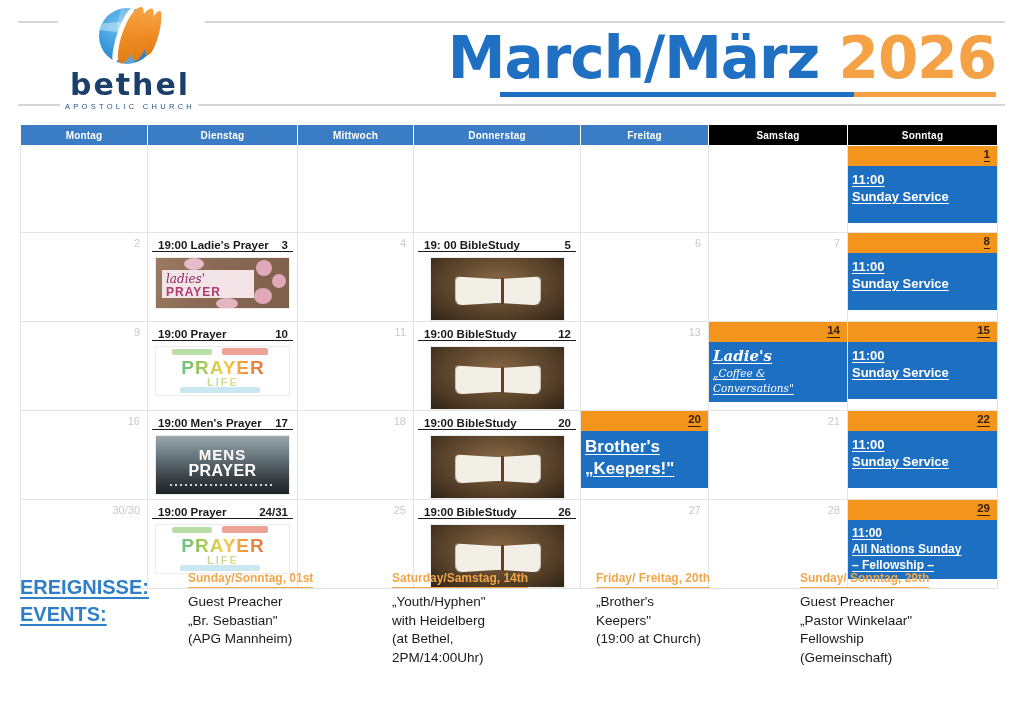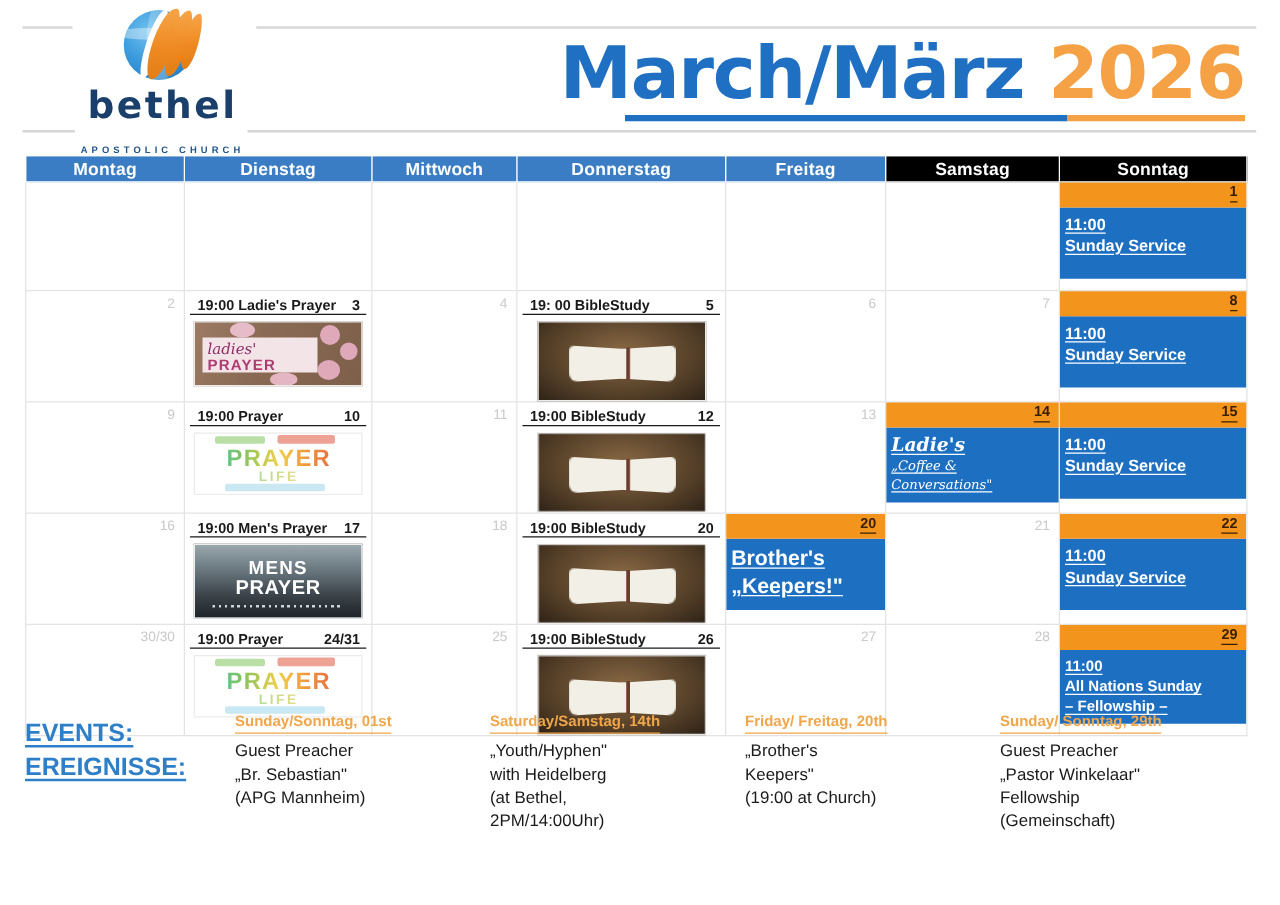--- a/index.html
+++ b/index.html
@@ -42,21 +42,21 @@
   .flame.f3{left:72px;top:4px;width:12px;height:46px;border-radius:70% 30% 60% 40%/60% 40% 60% 40%;transform:rotate(12deg);}
   .flame-white{
     position:absolute;left:42px;top:0px;width:12px;height:58px;background:#fff;
     border-radius:70% 30% 60% 40%/60% 40% 60% 40%;transform:rotate(16deg);
   }
   .logo-name{
     font-size:30px;font-weight:700;letter-spacing:2px;color:#1b3f6b;
     line-height:1;margin-top:2px;font-family:"DejaVu Sans", sans-serif;
   }
   .logo-sub{
-    font-size:7.5px;font-weight:700;letter-spacing:3.3px;color:#20558c;margin-top:15px;text-align:center;
+    font-size:7.5px;font-weight:400;letter-spacing:3.3px;color:#20558c;margin-top:2px;text-align:center;
   }
   .logo-tag{
     font-size:8.5px;font-weight:700;letter-spacing:.9px;color:#1b3f6b;margin-top:11px;
     white-space:nowrap;
   }
   .rule-left{position:absolute;left:18px;top:21px;width:40px;height:2px;background:#d6d6d6;}
   .rule-left2{position:absolute;left:18px;top:104px;width:42px;height:2px;background:#d6d6d6;}
   .rule-topright{position:absolute;left:205px;top:21px;width:800px;height:2px;background:#d6d6d6;}
   .rule-botright{position:absolute;left:198px;top:104px;width:807px;height:2px;background:#d6d6d6;}
 
@@ -70,21 +70,21 @@
   .title-underline{position:absolute;right:28px;top:92px;height:5px;width:496px;}
   .title-underline .u1{position:absolute;left:0;top:0;width:354px;height:5px;background:#1f6fc2;}
   .title-underline .u2{position:absolute;left:354px;top:0;width:142px;height:5px;background:#f5a146;}
 
   
   .cal{
     position:absolute;left:20px;top:124px;width:977px;
     border-collapse:collapse;table-layout:fixed;
   }
   .cal th{
-    height:18px;font-size:14px;font-weight:700;color:#ffffff;
+    height:18px;font-size:10px;font-weight:700;color:#ffffff;
     background:#3b7dc4;border:1px solid #ffffff;letter-spacing:.2px;
   }
   .cal th.dark{background:#000000;}
   .cal td{
     height:86px;vertical-align:top;border:1px solid #e3e3e3;background:#fff;padding:0;
   }
   col.c-mon{width:127px;}
   col.c-die{width:150px;}
   col.c-mit{width:116px;}
   col.c-don{width:167px;}
@@ -500,22 +500,22 @@
           <span class="wk-line small">All Nations Sunday</span>
           <span class="wk-line small">– Fellowship –</span>
         </div>
       </td>
     </tr>
   </tbody>
 </table>
 
 <div class="events">
   <div class="events-label">
+    <span>EREIGNISSE:</span>
     <span>EVENTS:</span>
-    <span>EREIGNISSE:</span>
   </div>
 
   <div class="ev-col">
     <div class="ev-date">Sunday/Sonntag, 01st</div>
     <div class="ev-body">
       <div>Guest Preacher</div>
       <div>„Br. Sebastian"</div>
       <div>(APG Mannheim)</div>
     </div>
   </div>

